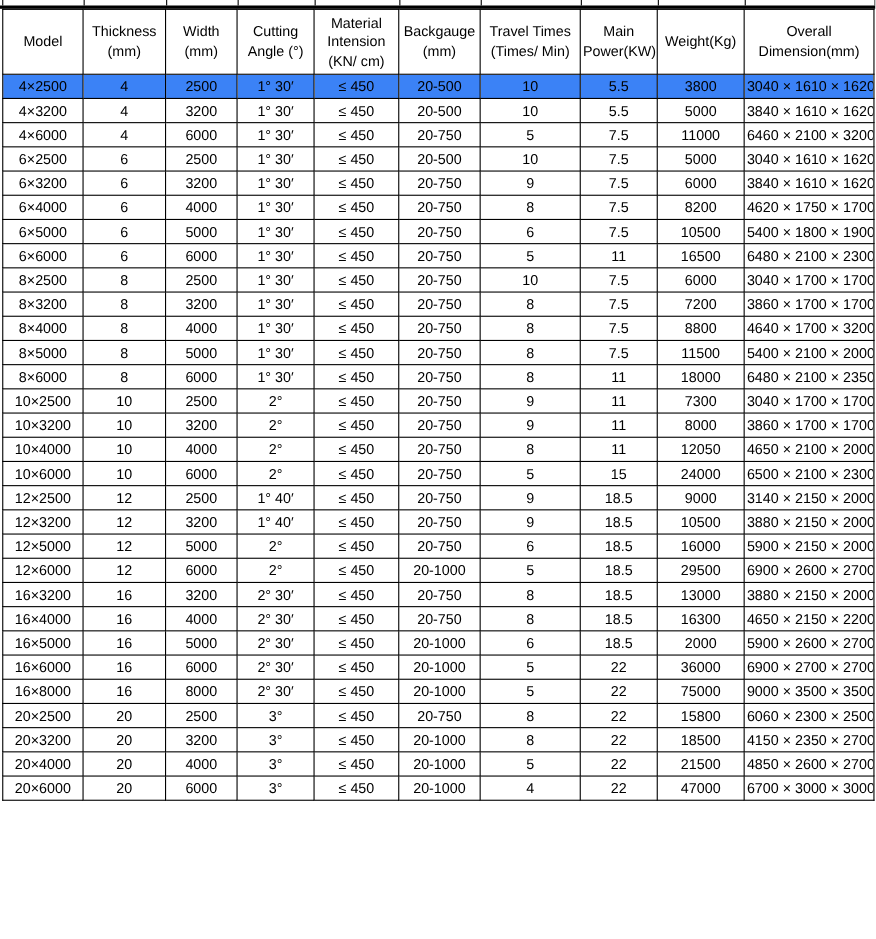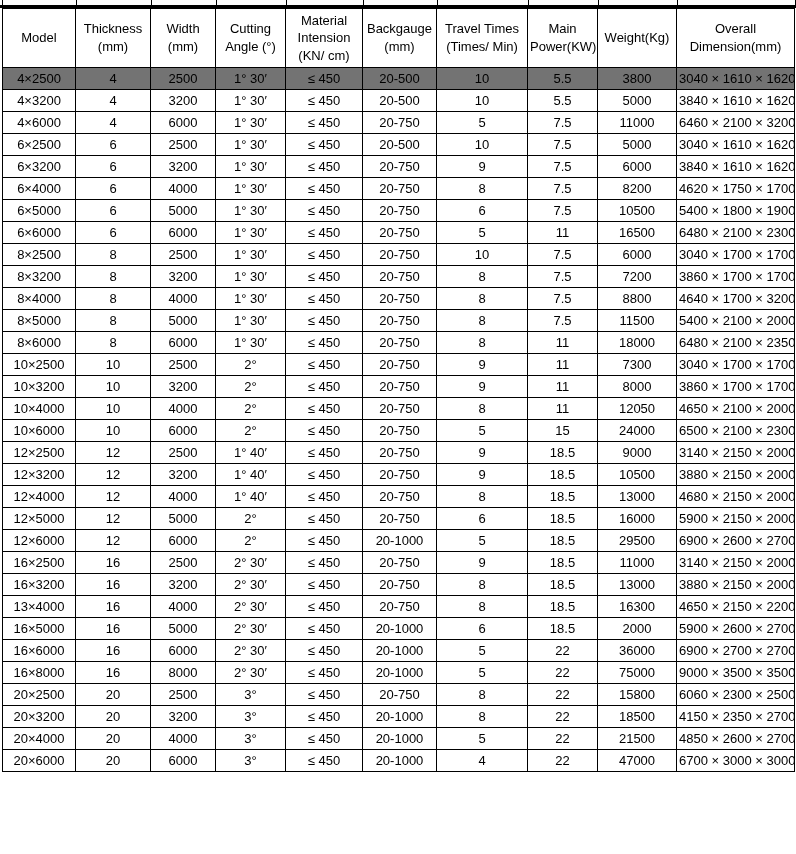--- a/index.html
+++ b/index.html
@@ -103,21 +103,21 @@
           <th>Travel Times
 (Times/ Min)</th>
           <th>Main
 Power(KW)</th>
           <th>Weight(Kg)</th>
           <th>Overall
 Dimension(mm)</th>
         </tr>
     </thead>
     <tbody>
-        <tr style="background: #737373;">
+        <tr style="background: #3b82f6;">
           <td>4×2500</td>
           <td>4</td>
           <td>2500</td>
           <td>1° 30′</td>
           <td>≤ 450</td>
           <td>20-500</td>
           <td>10</td>
           <td>5.5</td>
           <td>3800</td>
           <td>3040 × 1610 × 1620</td>
@@ -332,32 +332,20 @@
           <td>3200</td>
           <td>1° 40′</td>
           <td>≤ 450</td>
           <td>20-750</td>
           <td>9</td>
           <td>18.5</td>
           <td>10500</td>
           <td>3880 × 2150 × 2000</td>
         </tr>
         <tr>
-          <td>12×4000</td>
-          <td>12</td>
-          <td>4000</td>
-          <td>1° 40′</td>
-          <td>≤ 450</td>
-          <td>20-750</td>
-          <td>8</td>
-          <td>18.5</td>
-          <td>13000</td>
-          <td>4680 × 2150 × 2000</td>
-        </tr>
-        <tr>
           <td>12×5000</td>
           <td>12</td>
           <td>5000</td>
           <td>2°</td>
           <td>≤ 450</td>
           <td>20-750</td>
           <td>6</td>
           <td>18.5</td>
           <td>16000</td>
           <td>5900 × 2150 × 2000</td>
@@ -368,45 +356,33 @@
           <td>6000</td>
           <td>2°</td>
           <td>≤ 450</td>
           <td>20-1000</td>
           <td>5</td>
           <td>18.5</td>
           <td>29500</td>
           <td>6900 × 2600 × 2700</td>
         </tr>
         <tr>
-          <td>16×2500</td>
-          <td>16</td>
-          <td>2500</td>
-          <td>2° 30′</td>
-          <td>≤ 450</td>
-          <td>20-750</td>
-          <td>9</td>
-          <td>18.5</td>
-          <td>11000</td>
-          <td>3140 × 2150 × 2000</td>
-        </tr>
-        <tr>
           <td>16×3200</td>
           <td>16</td>
           <td>3200</td>
           <td>2° 30′</td>
           <td>≤ 450</td>
           <td>20-750</td>
           <td>8</td>
           <td>18.5</td>
           <td>13000</td>
           <td>3880 × 2150 × 2000</td>
         </tr>
         <tr>
-          <td>13×4000</td>
+          <td>16×4000</td>
           <td>16</td>
           <td>4000</td>
           <td>2° 30′</td>
           <td>≤ 450</td>
           <td>20-750</td>
           <td>8</td>
           <td>18.5</td>
           <td>16300</td>
           <td>4650 × 2150 × 2200</td>
         </tr>

